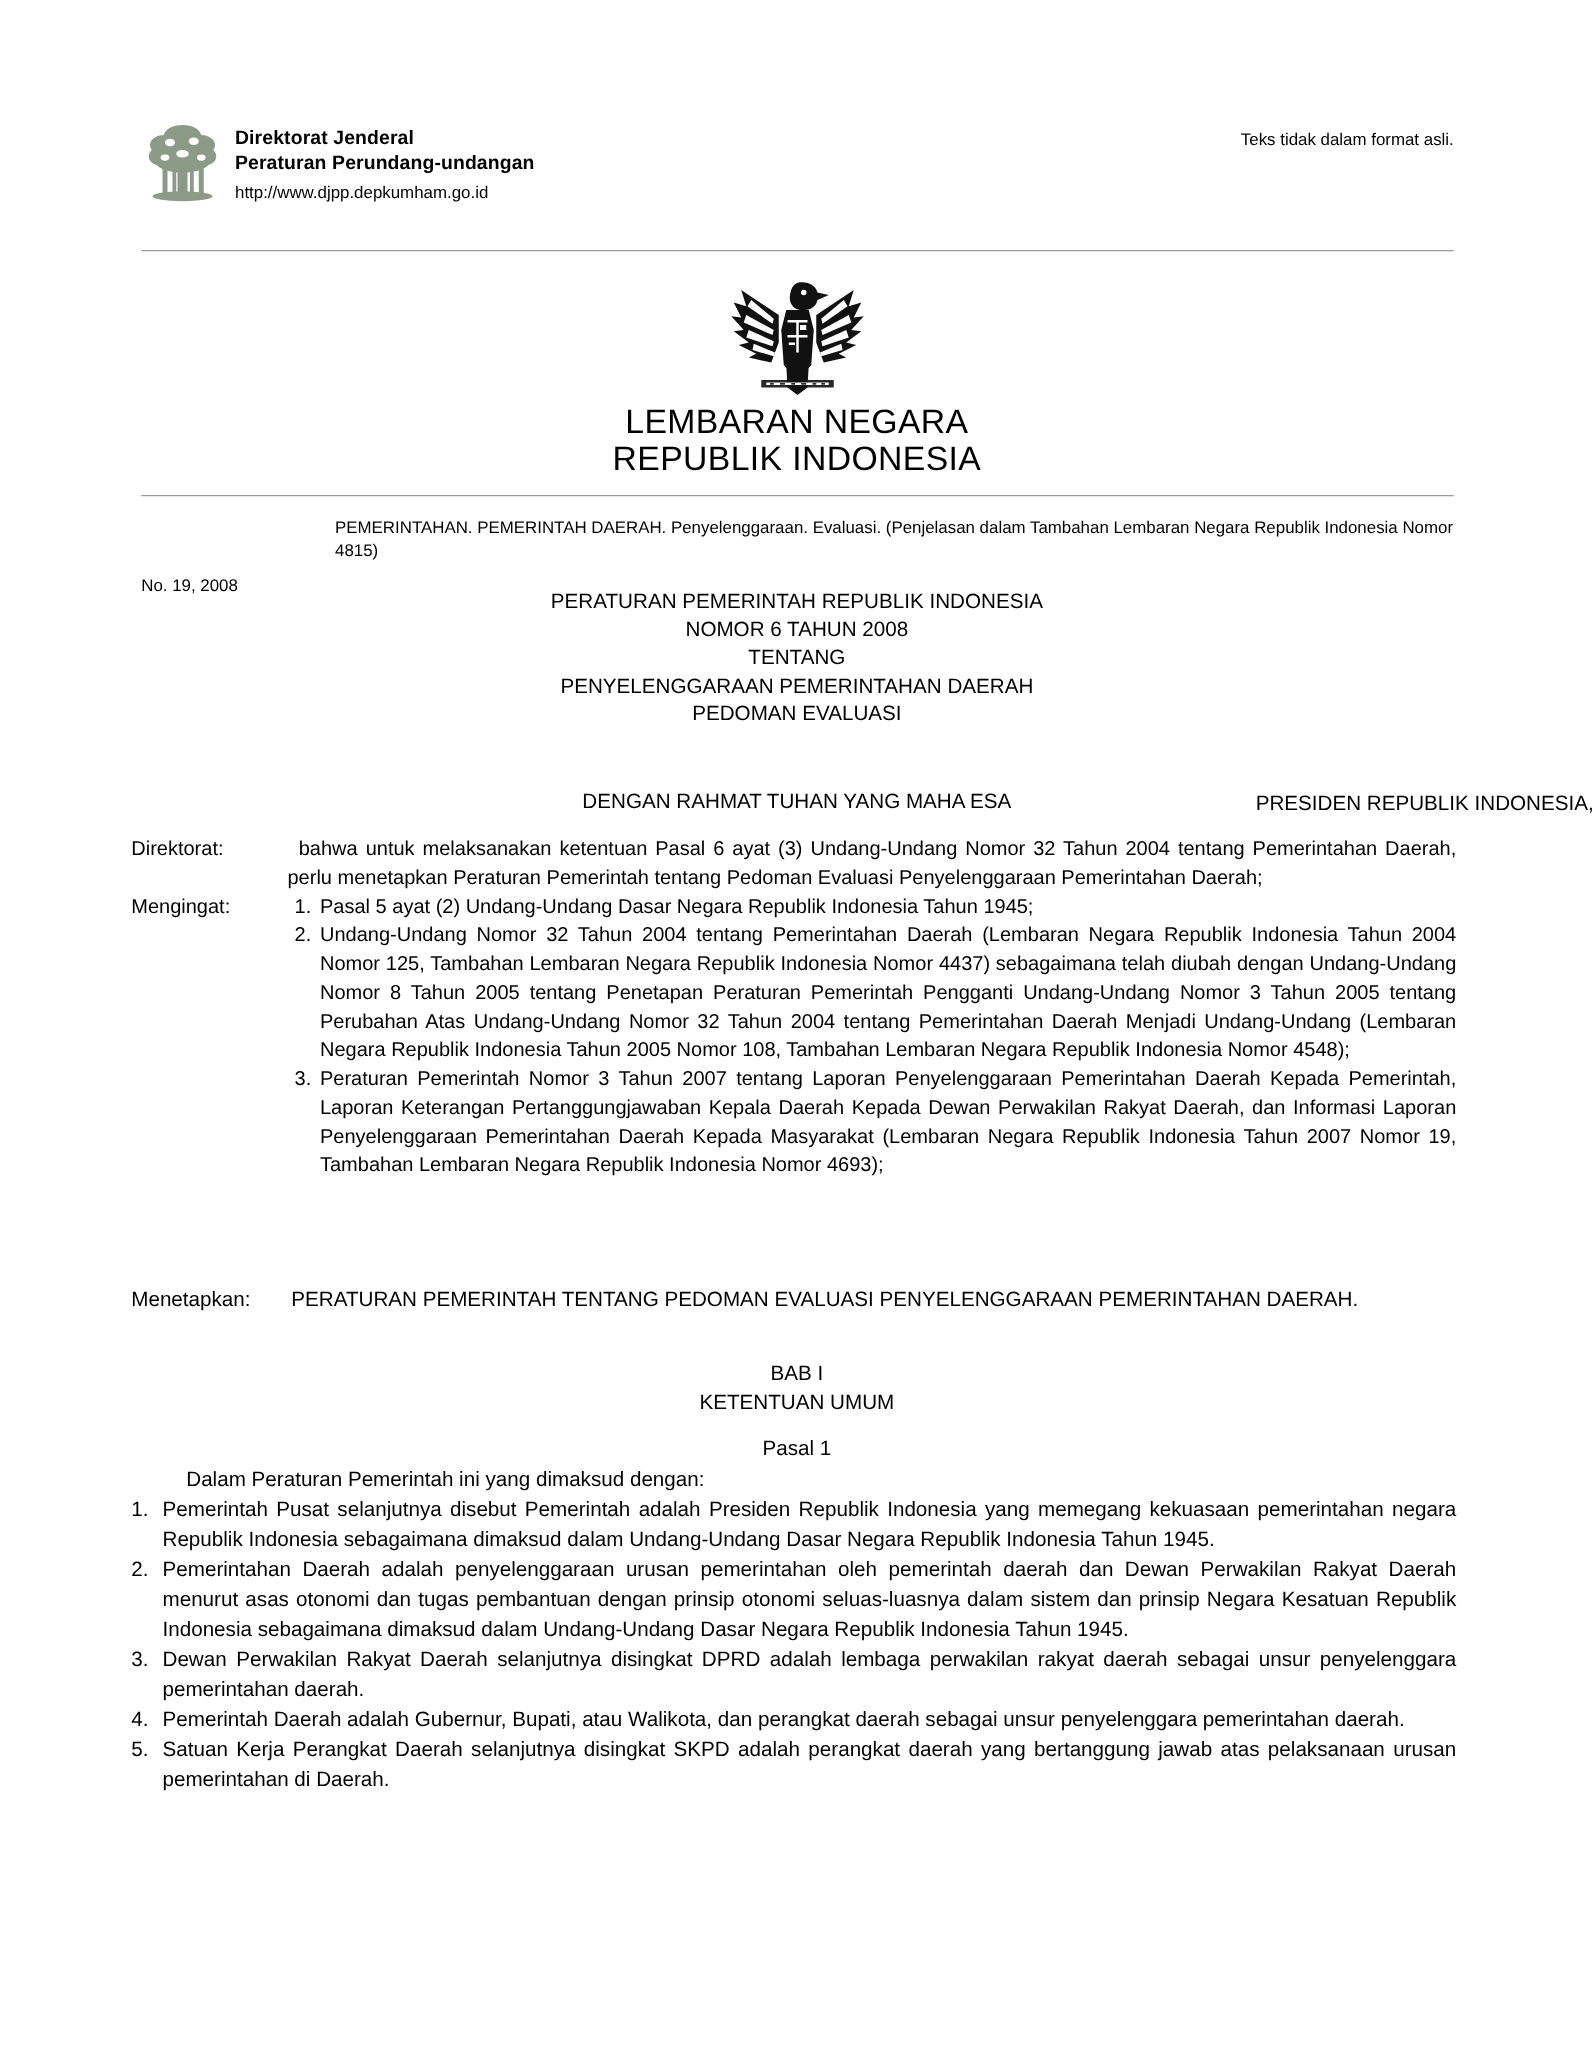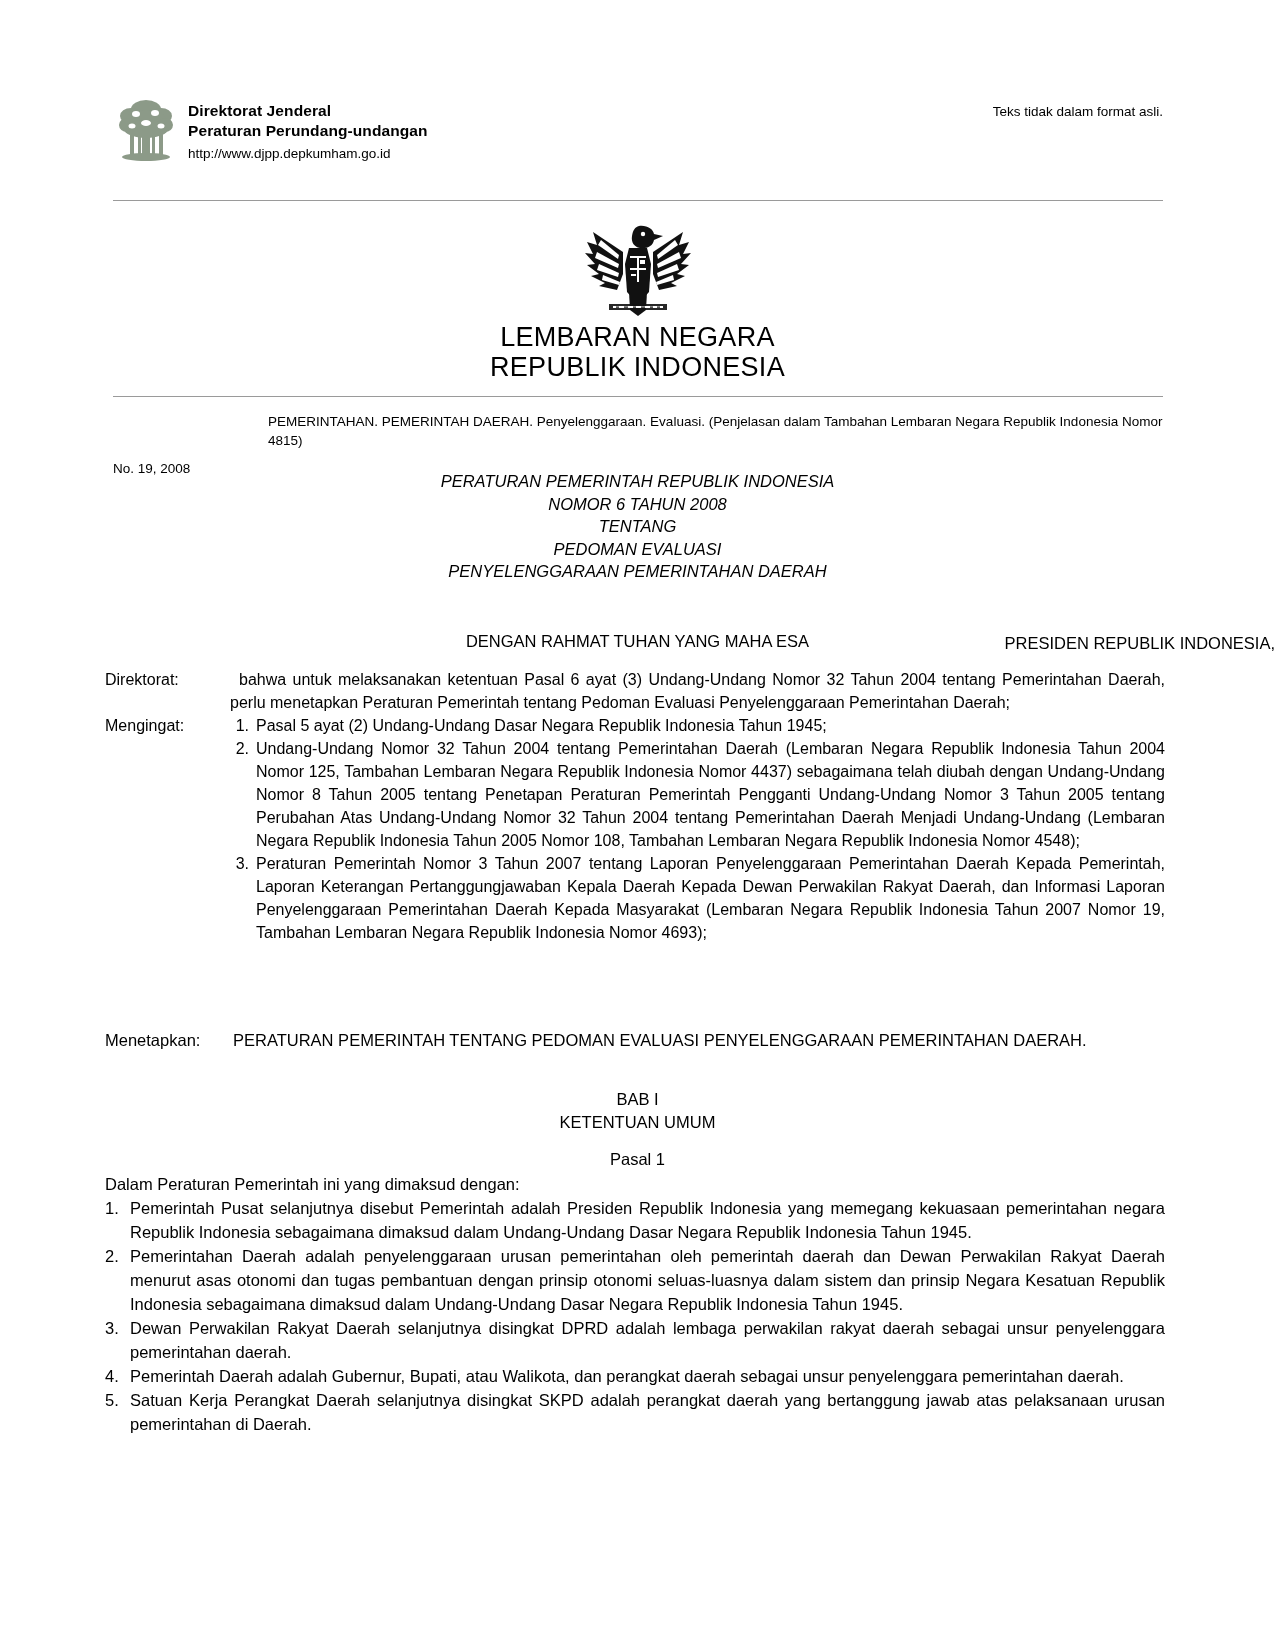--- a/index.html
+++ b/index.html
@@ -122,21 +122,20 @@
     font-size: 13.5px;
     line-height: 19px;
   }
 
   
   .title-block {
     position: absolute;
     left: 0; right: 0;
     top: 470px;
     text-align: center;
-    font-style: italic;
   }
   .title-line {
     font-size: 16.5px;
     line-height: 22.5px;
   }
 
   .rahmat {
     position: absolute;
     left: 0; right: 0;
     top: 586px;
@@ -239,20 +238,21 @@
 
   .defs-area {
     position: absolute;
     left: 105px;
     top: 1172px;
     width: 1060px;
     font-size: 16.5px;
   }
   .defs-lead {
     line-height: 24px;
+    margin-left: 44px;
   }
   .defs-area .numlist li { line-height: 24px; }
   .defs-area .numlist .num { flex: 0 0 25px; width: 25px; text-align: left; padding-right: 0; }
   .defs-area .numlist .txt { padding-left: 0; }
 </style>
 </head>
 <body>
 
 <div class="page">
 
@@ -358,22 +358,22 @@
 
   <div class="citation">
     <div class="citation-no">No. 19, 2008</div>
     <div class="citation-desc">PEMERINTAHAN. PEMERINTAH DAERAH. Penyelenggaraan. Evaluasi. (Penjelasan dalam Tambahan Lembaran Negara Republik Indonesia Nomor 4815)</div>
   </div>
 
   <div class="title-block">
     <div class="title-line">PERATURAN PEMERINTAH REPUBLIK INDONESIA</div>
     <div class="title-line">NOMOR 6 TAHUN 2008</div>
     <div class="title-line">TENTANG</div>
+    <div class="title-line">PENYELENGGARAAN PEMERINTAHAN DAERAH</div>
     <div class="title-line">PEDOMAN EVALUASI</div>
-    <div class="title-line">PENYELENGGARAAN PEMERINTAHAN DAERAH</div>
   </div>
 
   <div class="rahmat">DENGAN RAHMAT TUHAN YANG MAHA ESA</div>
   <div class="presiden">PRESIDEN REPUBLIK INDONESIA,</div>
 
   <div class="clause-area">
 
     <div class="clause-row">
       <div class="clause-label">Direktorat:</div>
       <div class="clause-body indent-first">bahwa untuk melaksanakan ketentuan Pasal 6 ayat (3) Undang-Undang Nomor 32 Tahun 2004 tentang Pemerintahan Daerah, perlu menetapkan Peraturan Pemerintah tentang Pedoman Evaluasi Penyelenggaraan Pemerintahan Daerah;</div>

